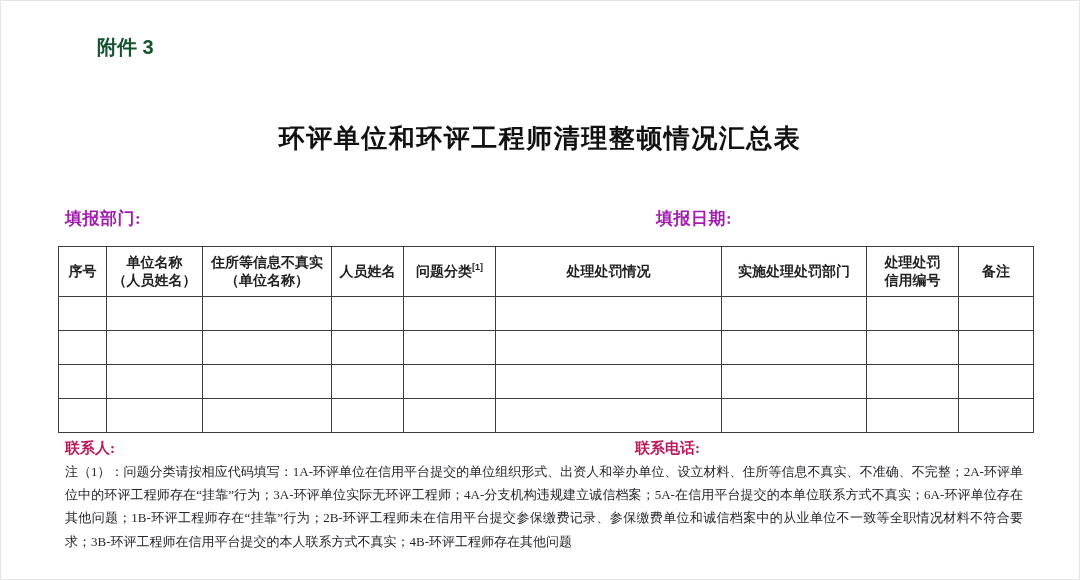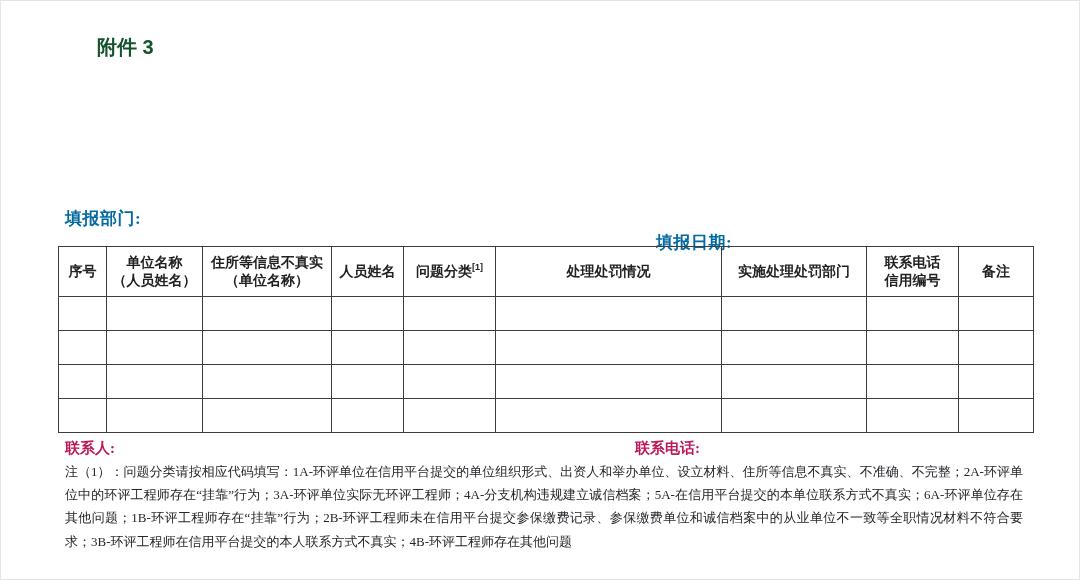--- a/index.html
+++ b/index.html
@@ -16,25 +16,25 @@
     position:absolute;left:64px;top:33px;
     font-family:"Liberation Sans","DejaVu Sans",sans-serif;
     font-size:20px;font-weight:bold;color:#14532d;margin-left:32px;
   }
   .doc-title{
     position:absolute;left:0;top:120px;width:100%;
     text-align:center;font-size:26px;font-weight:bold;
     letter-spacing:1.5px;color:#111;
   }
   .meta-label{
-    position:absolute;top:206px;font-size:17px;font-weight:bold;color:#0369a1;
+    position:absolute;top:206px;font-size:17px;font-weight:bold;color:#a21caf;
     letter-spacing:0.5px;
   }
   .meta-dept{left:64px;}
-  .meta-date{left:655px;margin-top:24px;}
+  .meta-date{left:655px;}
   table.summary{
     position:absolute;left:57px;top:245px;
     border-collapse:collapse;table-layout:fixed;padding-left:24px;
   }
   table.summary th,table.summary td{
     border:1.6px solid #3d3d3d;padding:0 2px;box-sizing:border-box;
   }
   table.summary thead tr{height:50px;}
   table.summary tbody tr{height:34px;}
   table.summary th{
@@ -55,20 +55,21 @@
     color:#26262b;
   }
 </style>
 </head>
 <body>
 
 <div class="page">
 
   <div class="attachment">附件 3</div>
 
+  <div class="doc-title">环评单位和环评工程师清理整顿情况汇总表</div>
 
   <div class="meta-label meta-dept">填报部门:</div>
   <div class="meta-label meta-date">填报日期:</div>
 
   <table class="summary">
     <colgroup>
       <col style="width:48px">
         <col style="width:96px">
         <col style="width:129px">
       <col style="width:72px">
@@ -97,21 +98,21 @@
         <th>
           <span class="hl"><span>问题分类</span><sup class="hsup">[1]</sup></span>
         </th>
         <th>
           <span class="hl">处理处罚情况</span>
         </th>
         <th>
           <span class="hl">实施处理处罚部门</span>
         </th>
         <th>
-          <span class="hl">联系电话</span>
+          <span class="hl">处理处罚</span>
           <span class="hl">信用编号</span>
         </th>
         <th>
           <span class="hl">备注</span>
         </th>
       </tr>
     </thead>
     <tbody>
       <tr>
         <td></td>

